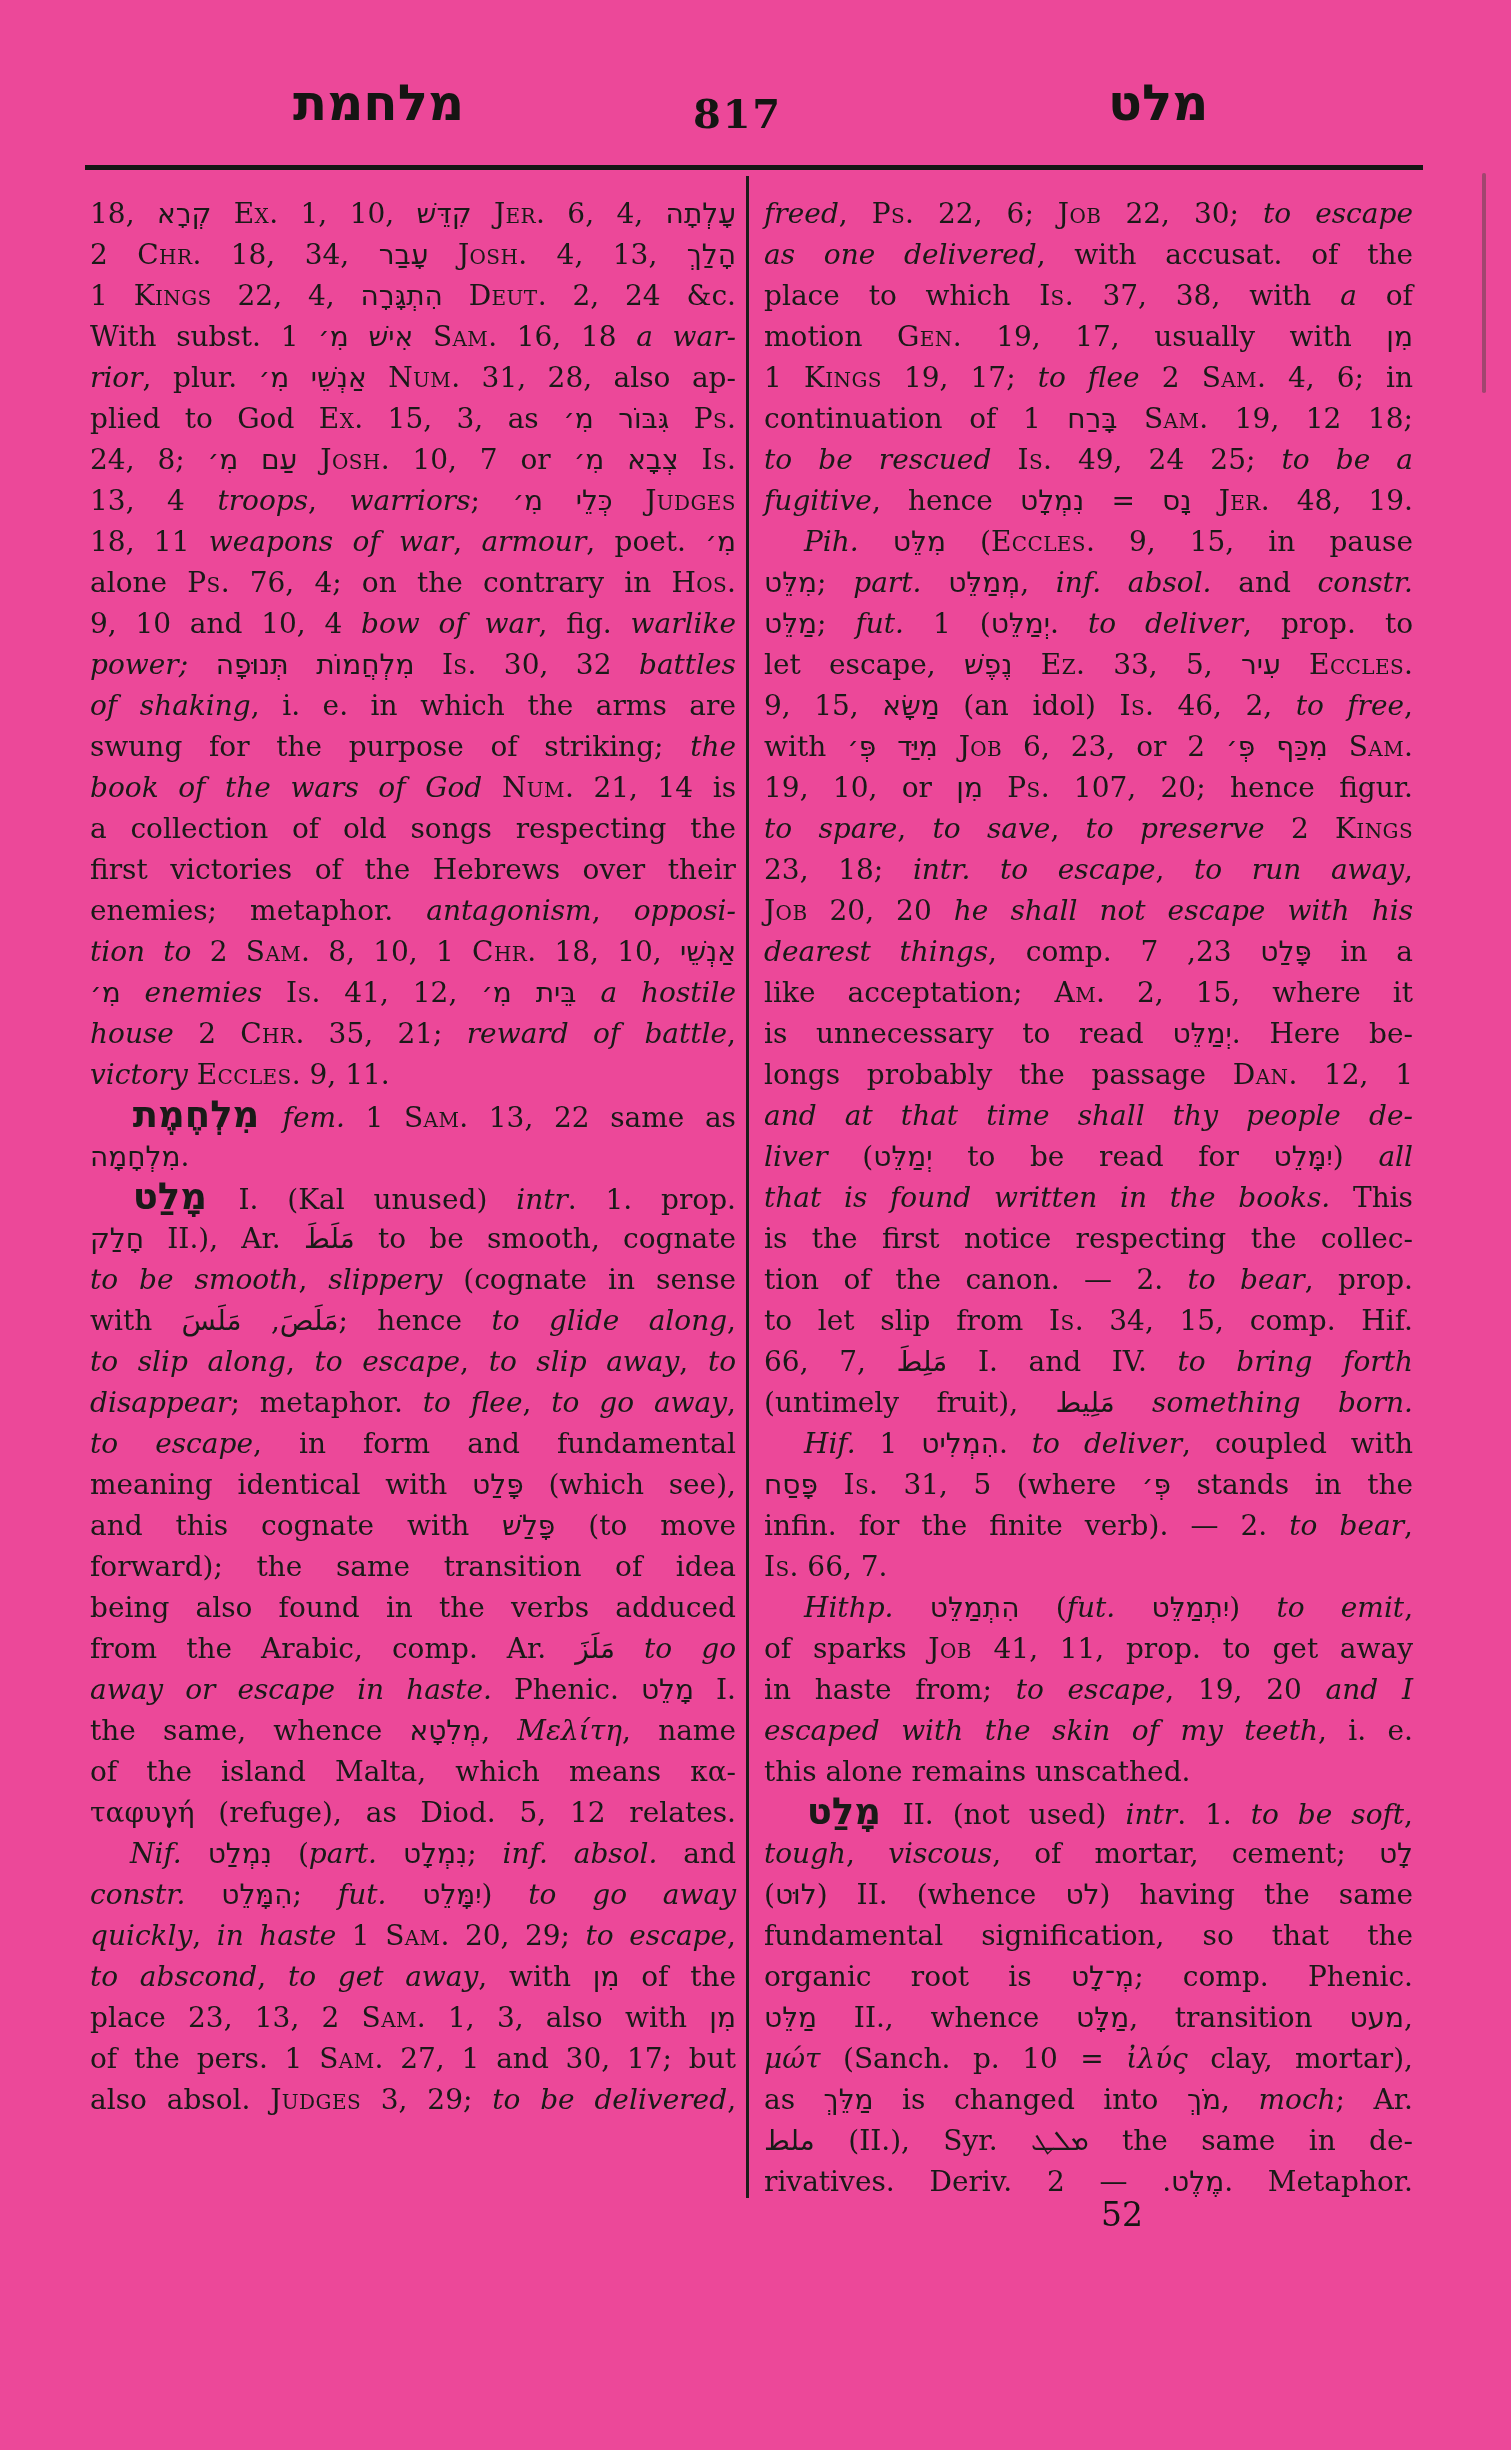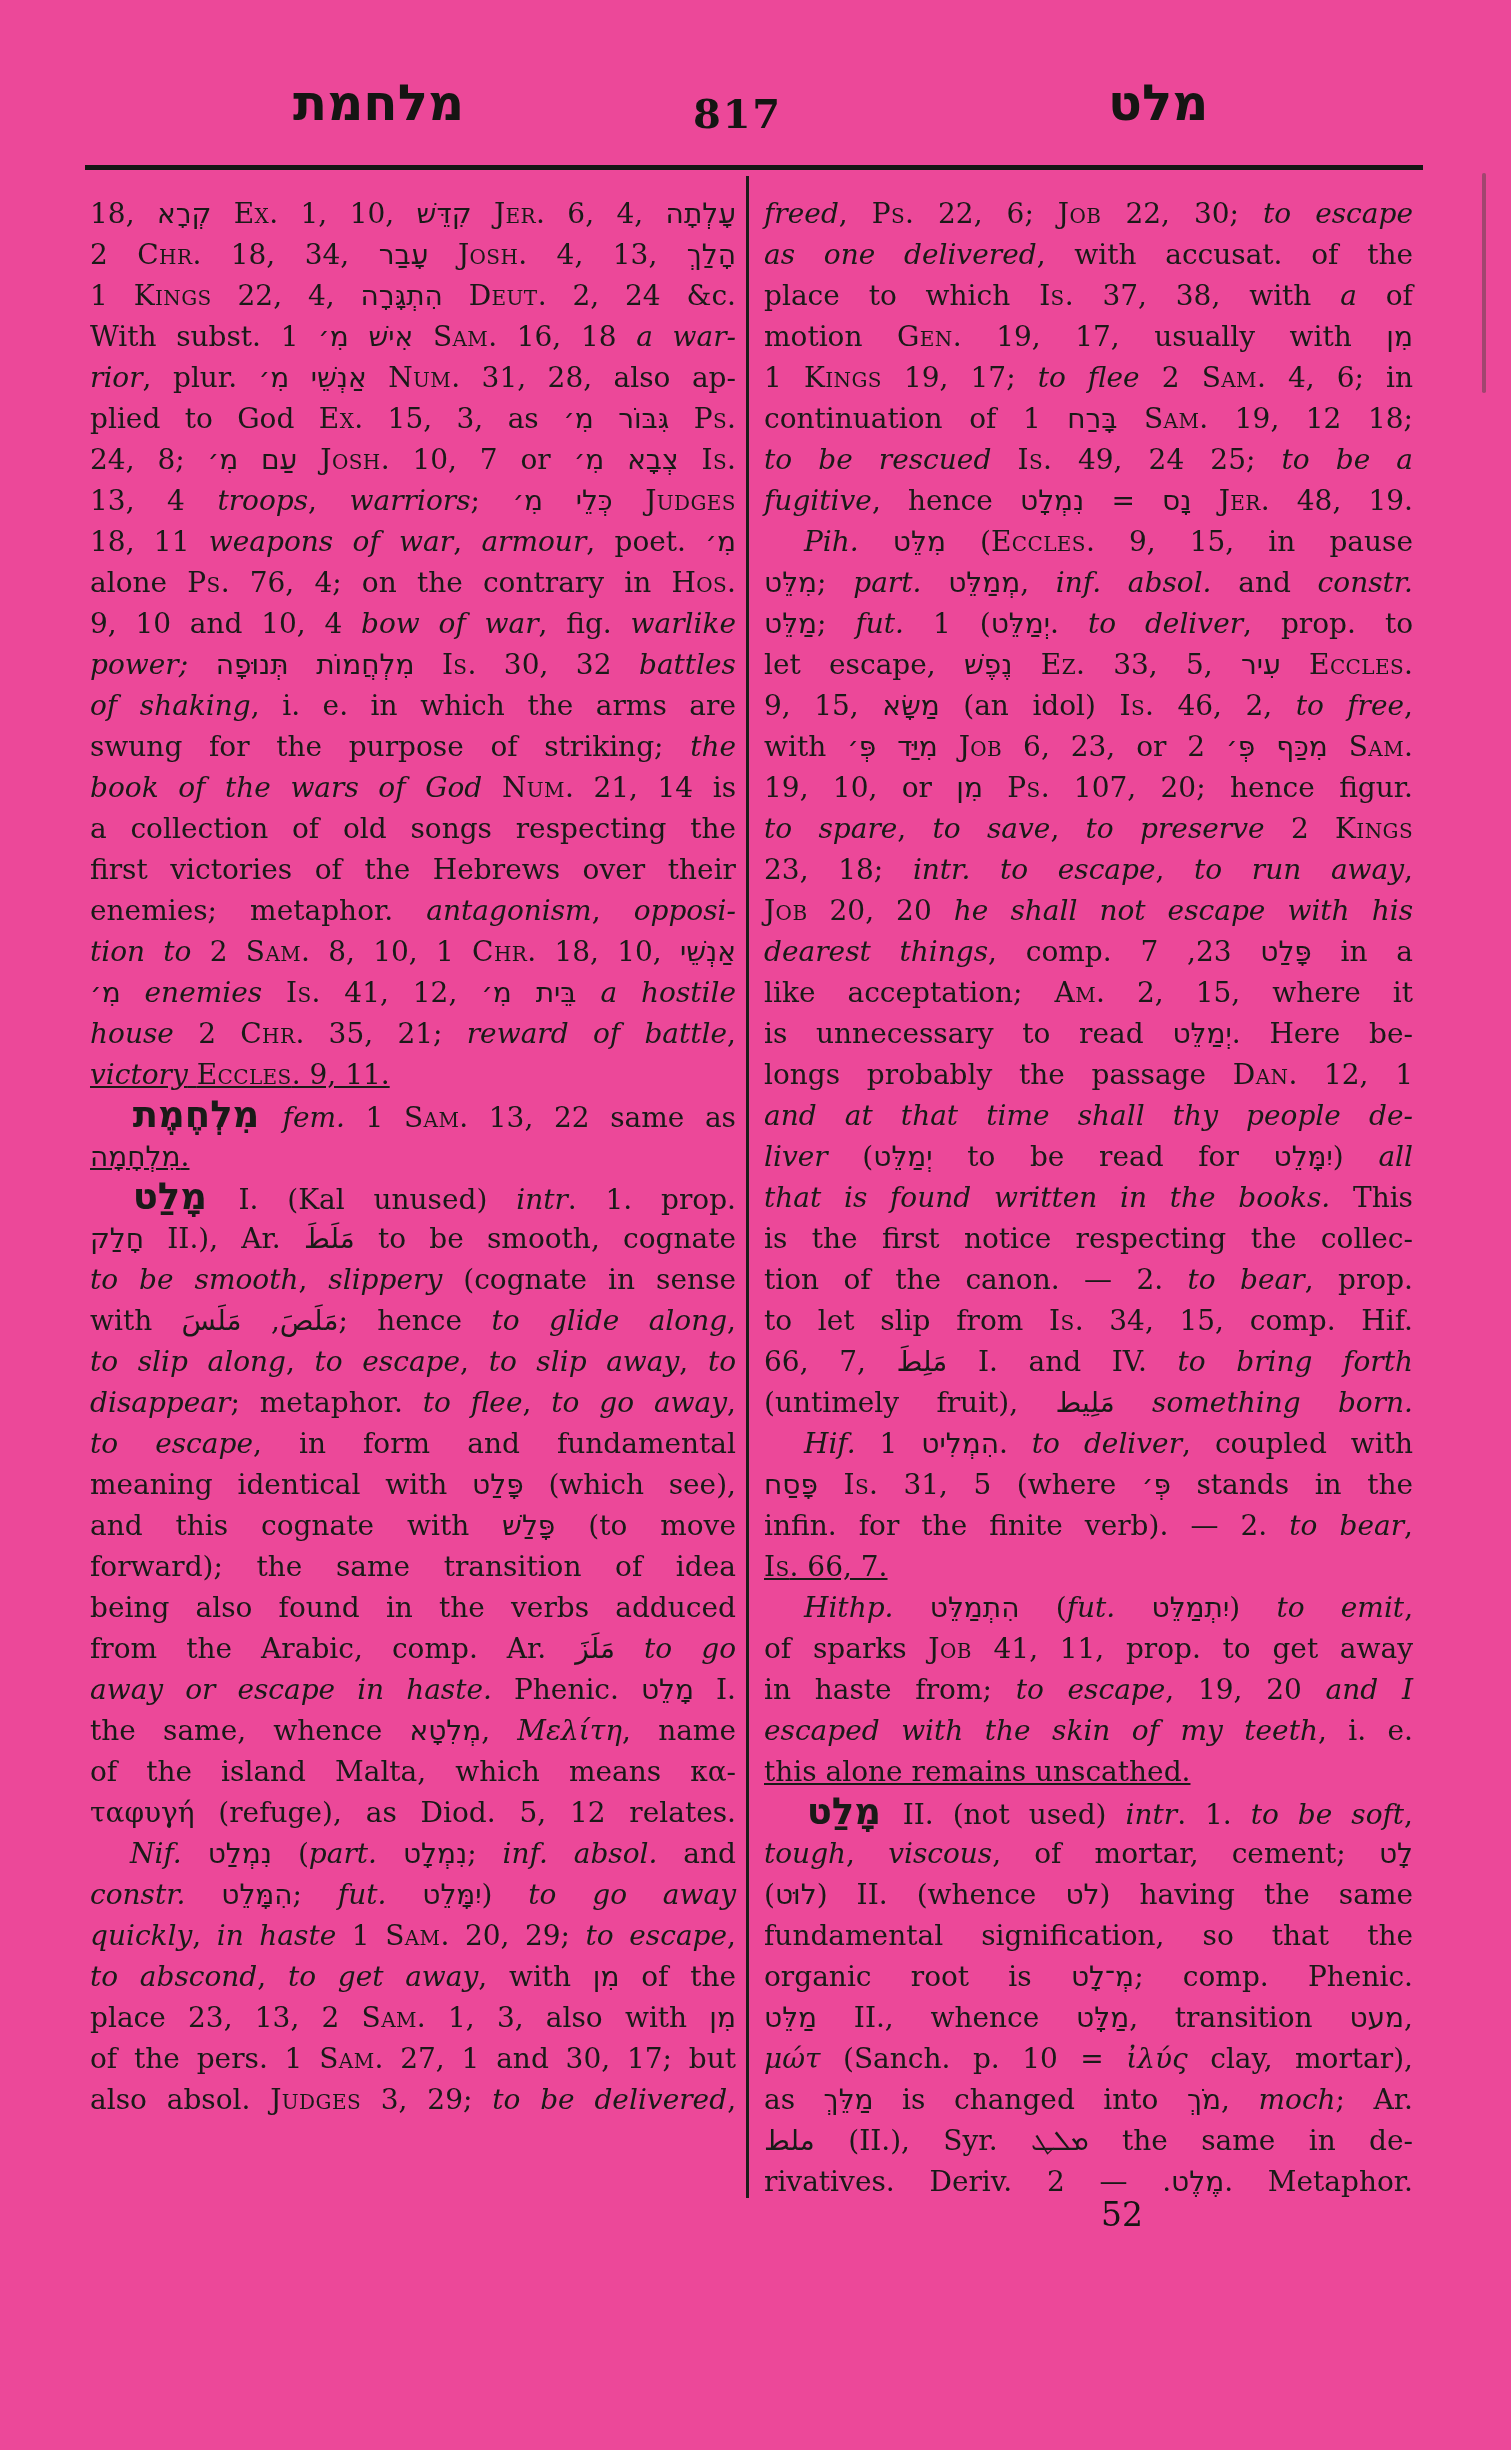--- a/index.html
+++ b/index.html
@@ -37,21 +37,21 @@
   }
   .line{
     height:41px;line-height:40px;
     font-size:28px;
     text-align:justify;
     -moz-text-align-last:justify;
     text-align-last:justify;
     white-space:normal;
     overflow:visible;
   }
-  .line.end{text-align-last:left;text-decoration:underline;-moz-text-align-last:left;}
+  .line.end{text-align-last:left;-moz-text-align-last:left;}
   .line.ind{padding-left:40px;}
   .line i{font-style:italic;}
   .line .sc{font-variant:small-caps;letter-spacing:0.4px;}
   .line .hw{
     font-family:"DejaVu Sans","DejaVu Serif",sans-serif;
     font-weight:bold;font-size:37px;line-height:1;
     padding:0 2.7px;
   }
   .sig{
     position:absolute;top:2195px;left:1101px;

